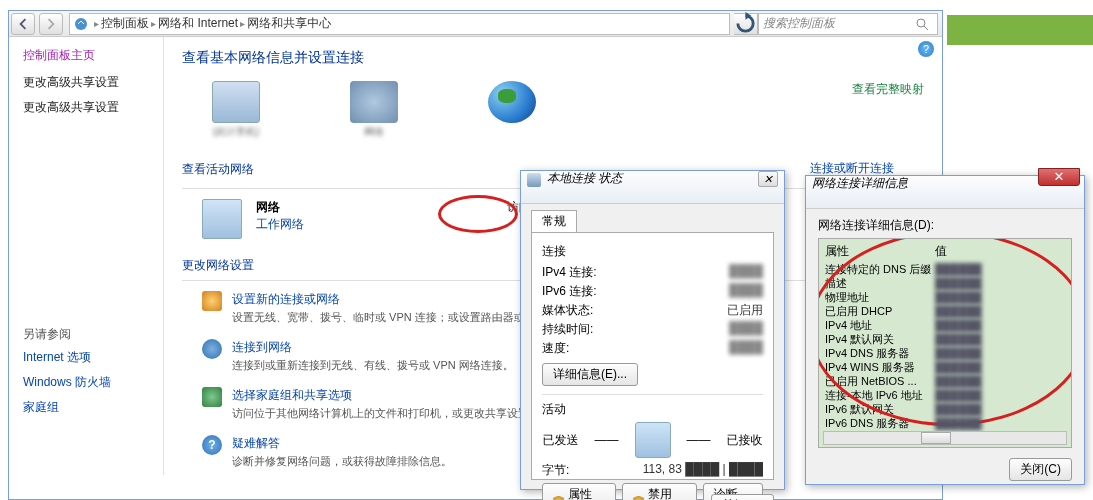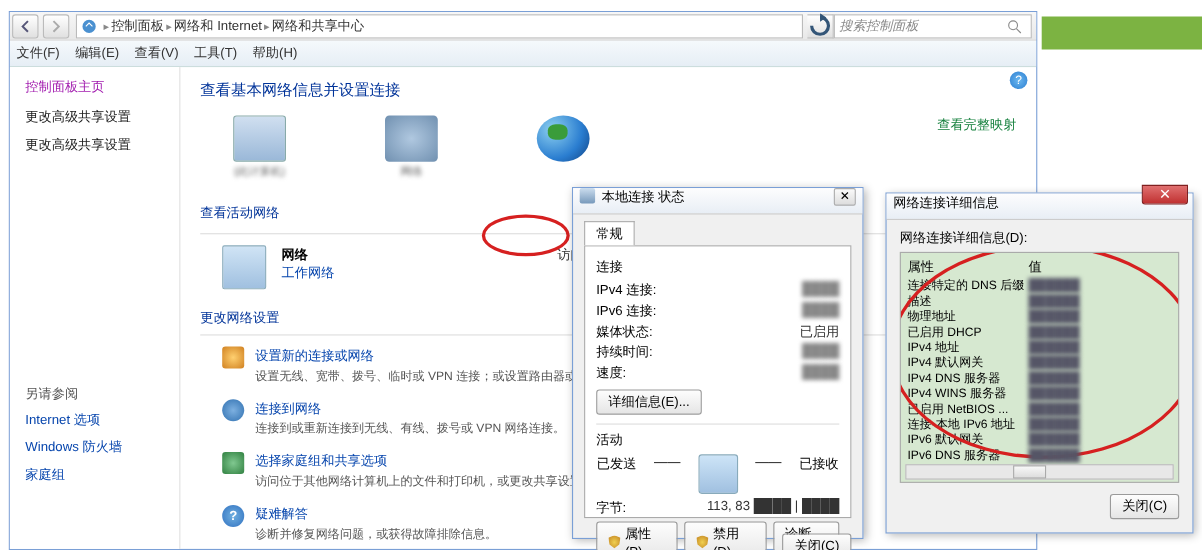--- a/index.html
+++ b/index.html
@@ -77,33 +77,33 @@
 .si-1 { background: radial-gradient(#ffd070,#d08020); border-radius:3px; position:relative;}
 .si-2 { background: radial-gradient(#7db0e0,#3070b0); border-radius:50%; }
 .si-3 { background: radial-gradient(#80c890,#308040); border-radius:3px; }
 .si-4 { background: radial-gradient(#70b0e0,#3070c0); border-radius:50%; color:#fff; text-align:center; line-height:20px; font-weight:bold;}
 .settings-text .title { color: #0645ad; margin-bottom: 2px; cursor:pointer; }
 .settings-text .desc { color: #555; font-size: 11px; }
 
 
 .dialog { position: absolute; border: 1px solid #7a9fd6; background: #f0f0f0; box-shadow: 2px 2px 8px rgba(0,0,0,0.3); }
 .dlg1 { top: 170px; left: 520px; width: 265px; height: 320px; }
-.dlg-title { height: 24px; background: linear-gradient(#fdfdfe,#e8eef5); border-bottom: 1px solid #ccc; display:flex; align-items:flex-start; padding:0 6px; }
+.dlg-title { height: 24px; background: linear-gradient(#fdfdfe,#e8eef5); border-bottom: 1px solid #ccc; display:flex; align-items:flex-end; padding:16px 6px;font-style:italic; }
 .dlg-title-icon { width: 14px; height: 14px; margin-right: 6px; background: linear-gradient(#cde,#79b); border-radius:2px;}
 .dlg-close { margin-left:auto; width:20px; height:16px; border:1px solid #aaa; border-radius:2px; text-align:center; font-size:11px; line-height:14px; background:linear-gradient(#fafafa,#ddd);}
 .dlg-body { padding: 6px 10px 8px 10px; }
 .tab { display:inline-block; background:#fff; border:1px solid #aaa; border-bottom:none; padding:2px 10px; font-size:12px; }
 .tab-pane { background:#fff; border:1px solid #aaa; padding: 8px 10px; height: 248px; }
 .group-label { margin: 2px 0 4px 0; }
 .kv-row { display:flex; justify-content:space-between; font-size:12px; margin:2px 0; }
 .kv-row .v { color:#333; }
 .kv-row .v.blur { filter: blur(2px); color:#888;}
 .details-btn-row { margin: 6px 0 8px 0; }
 .win-btn { display:inline-flex; align-items:center; background: linear-gradient(#fdfdfd,#e5e5e5); border:1px solid #9a9a9a; border-radius:3px; padding: 2px 10px; font-size:12px; cursor:pointer; gap:4px;}
-.activity { display:flex; align-items:flex-start; justify-content:center; gap: 16px; margin: 2px 0 4px 0; }
+.activity { display:flex; align-items:center; justify-content:center; gap: 16px; margin: 2px 0 4px 0; }
 .activity .pc { width: 36px; height: 36px; background: linear-gradient(#cde4f7,#a0c0e0); border-radius:3px; border:1px solid #8ab;}
 .btn-row { display:flex; gap:6px; margin-top:4px; }
 .shield { width:12px; height:12px; background: radial-gradient(#f0d050,#c08020); display:inline-block; clip-path: polygon(50% 0,100% 20%,90% 70%,50% 100%,10% 70%,0 20%); }
 .dlg-footer { text-align:right; padding: 6px 10px; }
 
 
 .dlg2 { top: 175px; left: 805px; width: 280px; height: 310px; }
 .dlg2 .dlg-title { background: linear-gradient(#fdfdfe,#e8eef5);}
 .dlg2-close { position:absolute; right:4px; top:-8px; width:42px; height:18px; background: linear-gradient(#e07070,#c03030); border:1px solid #802020; border-radius:0 0 3px 3px; color:#fff; text-align:center; font-size:13px; line-height:16px;}
 .dlg2-body { padding: 8px 12px 6px 12px; }
@@ -157,27 +157,20 @@
       </div>
     <div class="search-box">
       <span>搜索控制面板</span>
       <svg style="margin-left:auto" viewBox="0 0 14 14">
           <circle cx="6" cy="6" r="4" stroke="#888" fill="none"></circle>
           <line x1="9" y1="9" x2="13" y2="13" stroke="#888"></line>
         </svg>
     </div>
   </div>
 
-  <div class="menubar">
-    <span>文件(F)</span>
-    <span>编辑(E)</span>
-    <span>查看(V)</span>
-    <span>工具(T)</span>
-    <span>帮助(H)</span>
-  </div>
 
   <div class="body">
     <div class="sidebar">
       <div class="head">控制面板主页</div>
       <div class="link">更改高级共享设置</div>
       <div class="link">更改高级共享设置</div>
       <div class="see-also">另请参阅</div>
       <div class="link blue">Internet 选项</div>
       <div class="link blue">Windows 防火墙</div>
       <div class="link blue">家庭组</div>

